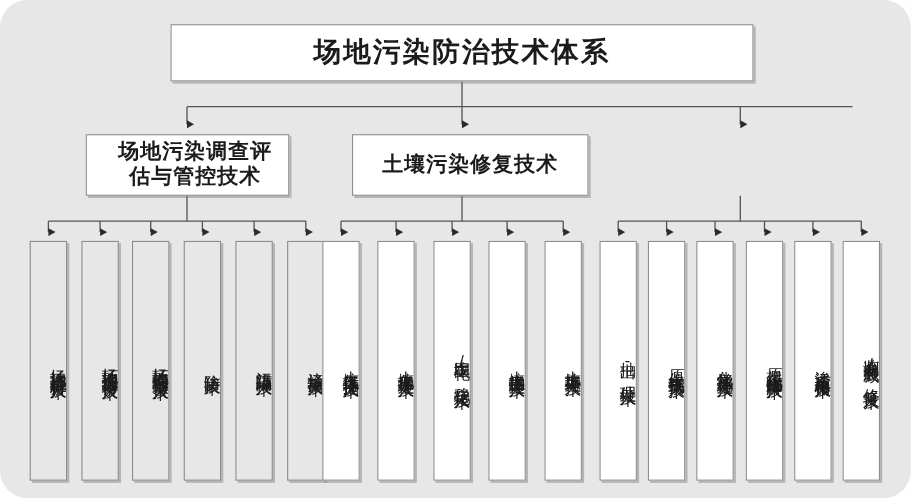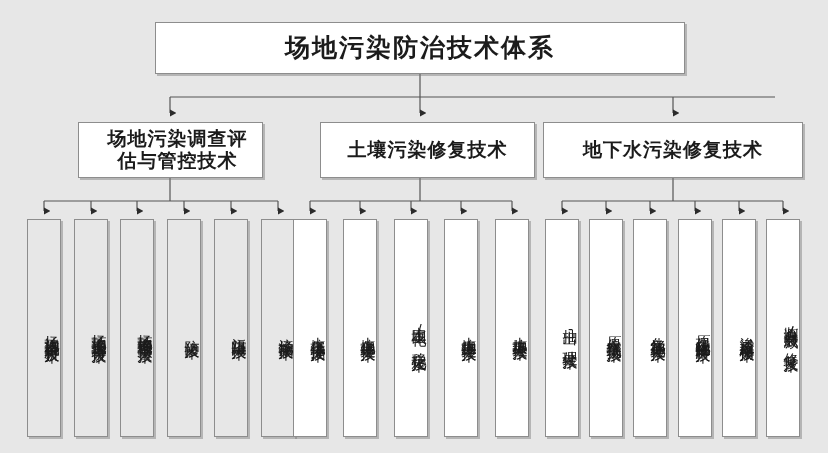--- a/index.html
+++ b/index.html
@@ -7,20 +7,21 @@
     width:828px;height:453px;
     background:#ffffff;
     font-family:"Liberation Sans","DejaVu Sans",sans-serif;
     overflow:hidden;
   }
   #chart-root{
     position:relative;
     width:828px;height:453px;
     background:#e7e7e7;
     box-sizing:border-box;
+    border-radius:25px;
   }
   
   #connectors{
     position:absolute;left:0;top:0;width:828px;height:453px;
     pointer-events:none;
   }
   
   .node{
     position:absolute;
     box-sizing:border-box;
@@ -114,21 +115,20 @@
       <path d="M783,201 L783,211" marker-end="url(#arrow)"></path>
     </g>
   </svg>
 
   <div class="node shadow" id="node-root">场地污染防治技术体系</div>
 
   <div class="node shadow lvl2" id="node-g1">场地污染调查评估与管控技术</div>
 
   <div class="node shadow lvl2" id="node-g2">土壤污染修复技术</div>
 
-  <div class="node shadow lvl2" id="node-g3">地下水污染修复技术</div>
 
   <div class="node shadow leaf gray" style="left:27px">场地污染机理分析技术</div>
   <div class="node shadow leaf gray" style="left:74px">场地环境调查与评价技术</div>
   <div class="node shadow leaf gray" style="left:120px">场地环境管理与预警技术</div>
   <div class="node shadow leaf gray" style="left:167px">防渗技术</div>
   <div class="node shadow leaf gray" style="left:214px">污染阻隔技术</div>
   <div class="node shadow leaf gray" style="left:261px">流场控制技术</div>
 
   <div class="node shadow leaf white" style="left:293px">土壤气体抽提技术</div>
   <div class="node shadow leaf white" style="left:343px">土壤化学处理技术</div>

